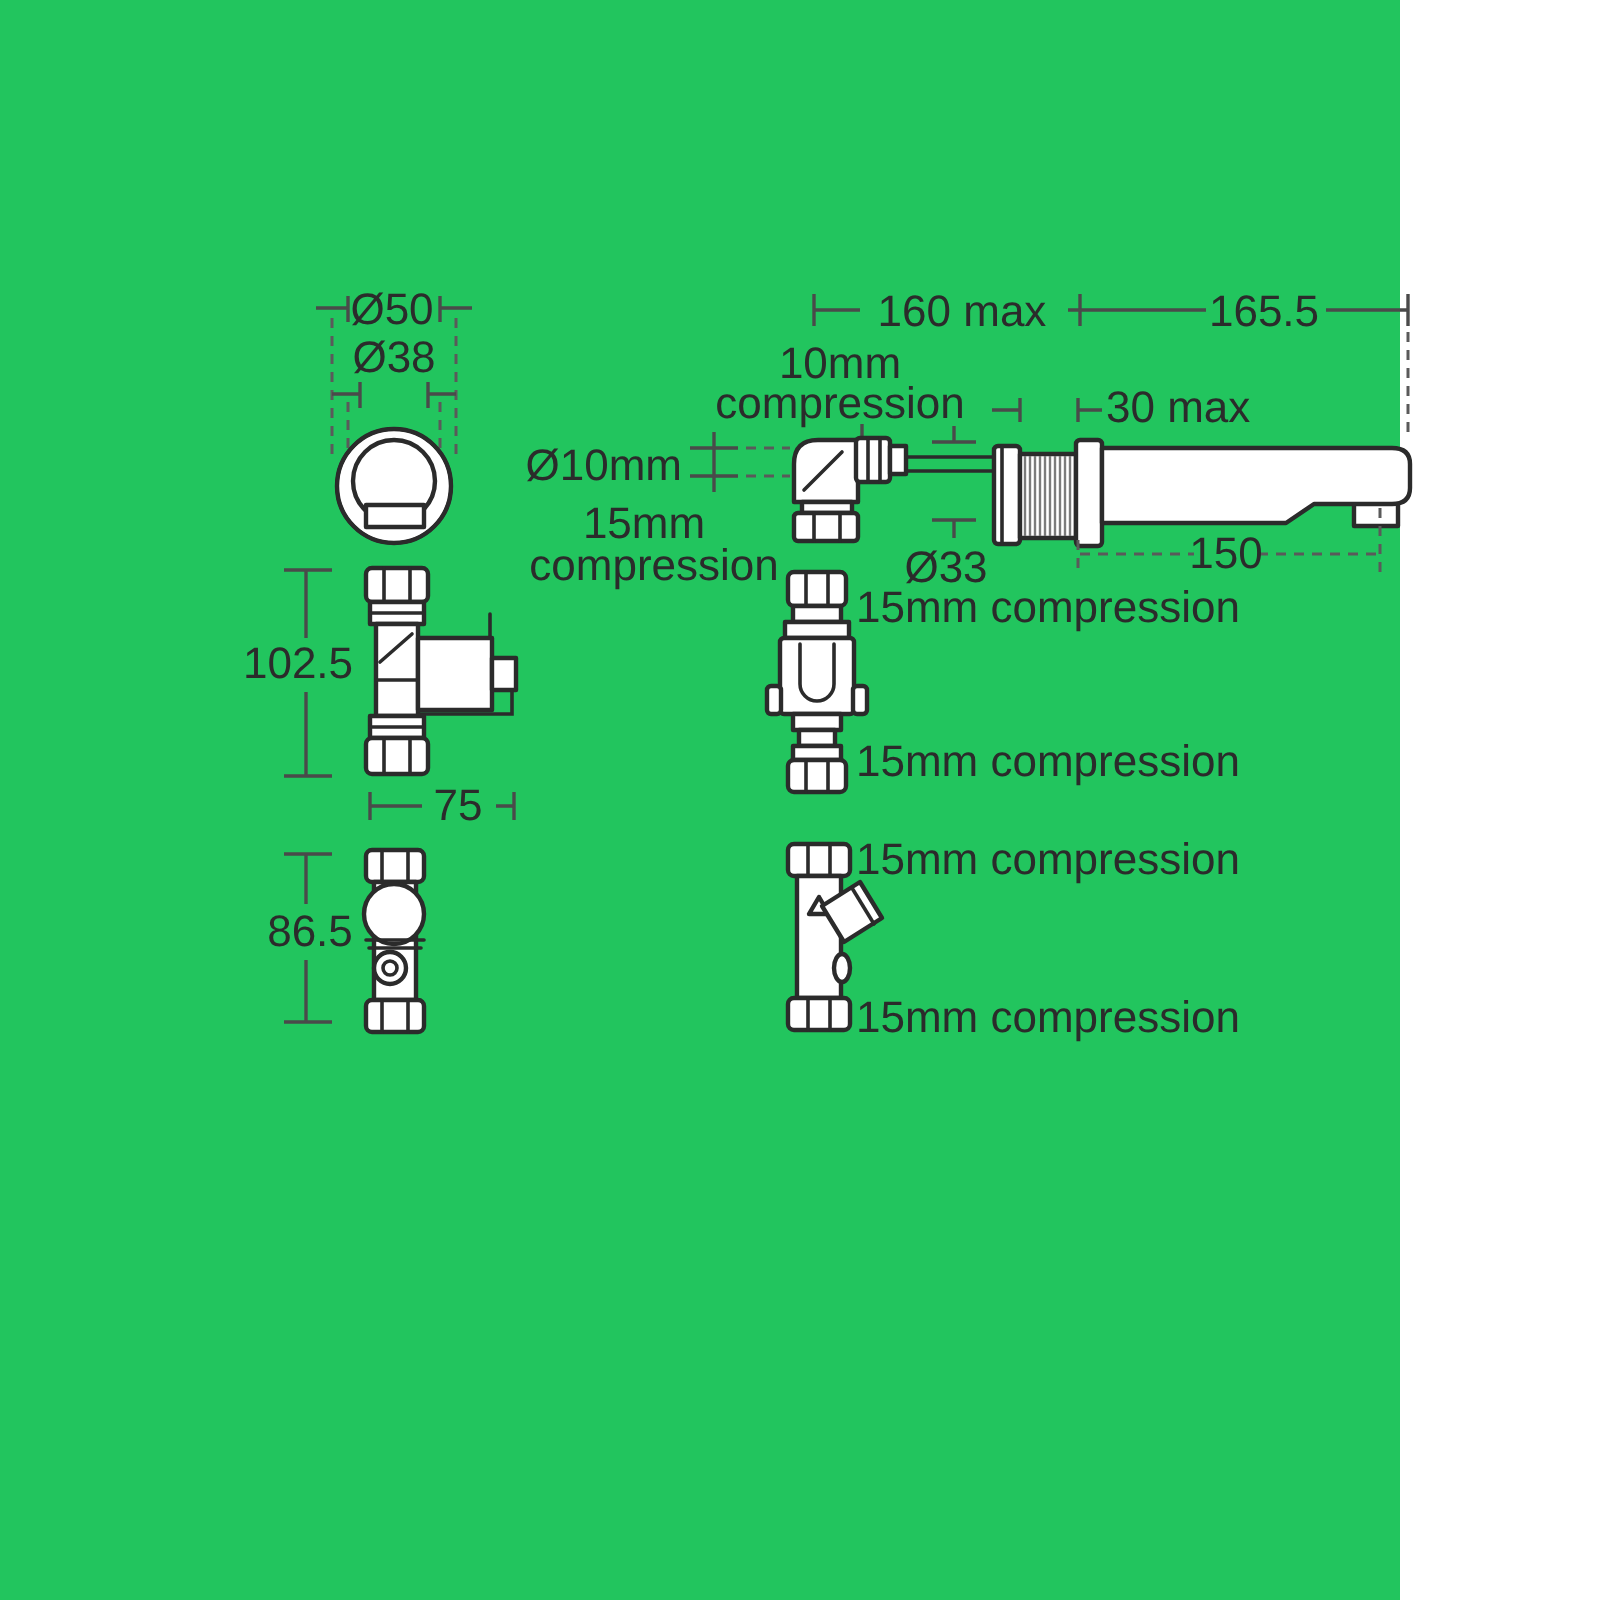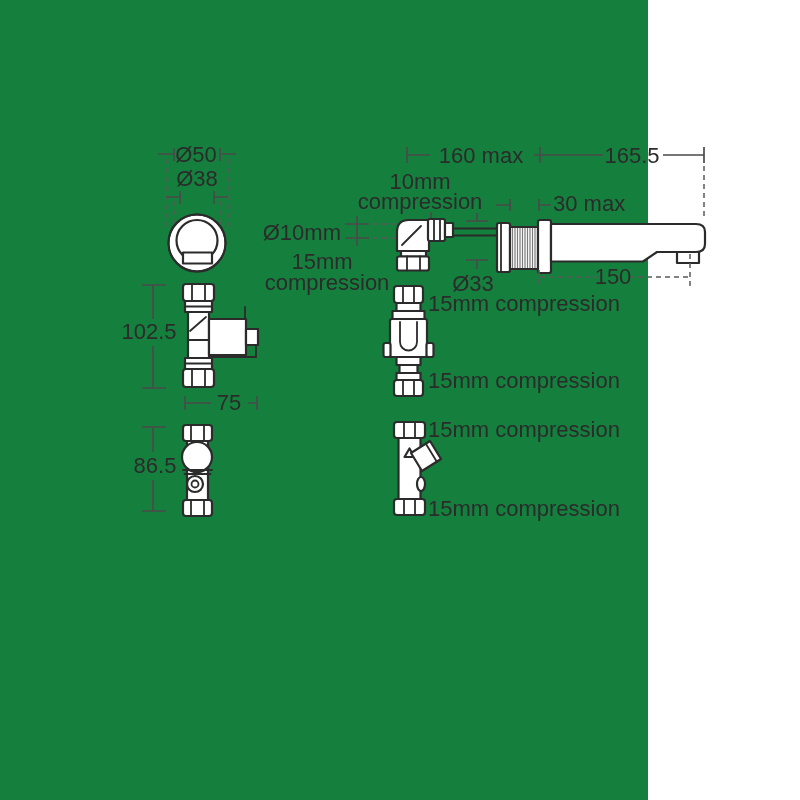--- a/index.html
+++ b/index.html
@@ -1,16 +1,16 @@
 <!DOCTYPE html>
 <html><head>
 <meta charset="utf-8">
 <style>
   html,body{margin:0;padding:0;background:#ffffff;width:800px;height:800px;overflow:hidden;}
-  .stage{width:648px;height:800px;background:#15803d;position:relative;}
+  .stage{width:700px;height:800px;background:#22c55e;position:relative;}
   svg{display:block;}
   .lbl{font-family:"Liberation Sans","DejaVu Sans",sans-serif;font-size:22px;fill:#2b2b2b;}
   .outline{stroke:#2b2b2b;stroke-width:2.2;fill:#ffffff;stroke-linejoin:round;stroke-linecap:round;}
   .thin{stroke:#2b2b2b;stroke-width:1.8;fill:none;stroke-linecap:round;}
   .dim{stroke:#4a4a4a;stroke-width:1.7;fill:none;stroke-linecap:butt;}
   .dash{stroke:#5a5a5a;stroke-width:1.5;fill:none;stroke-dasharray:5 4;}
   .hatch{stroke:#7a7a7a;stroke-width:1.2;fill:none;}
 </style>
 </head>
 <body>

